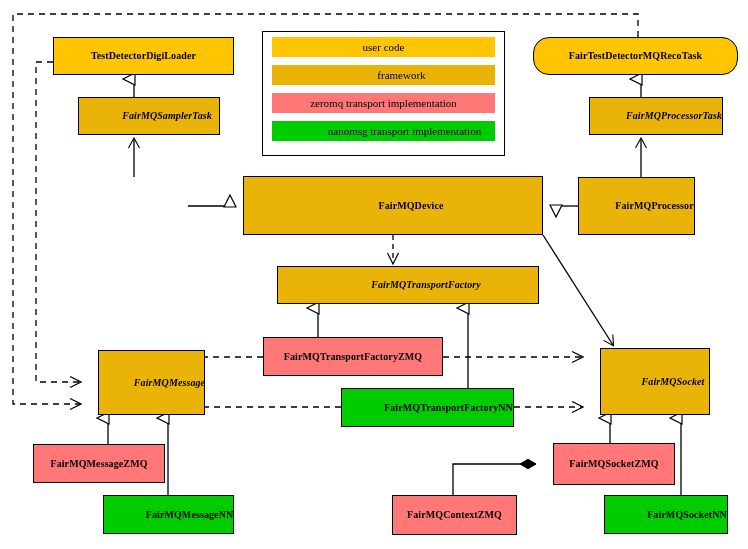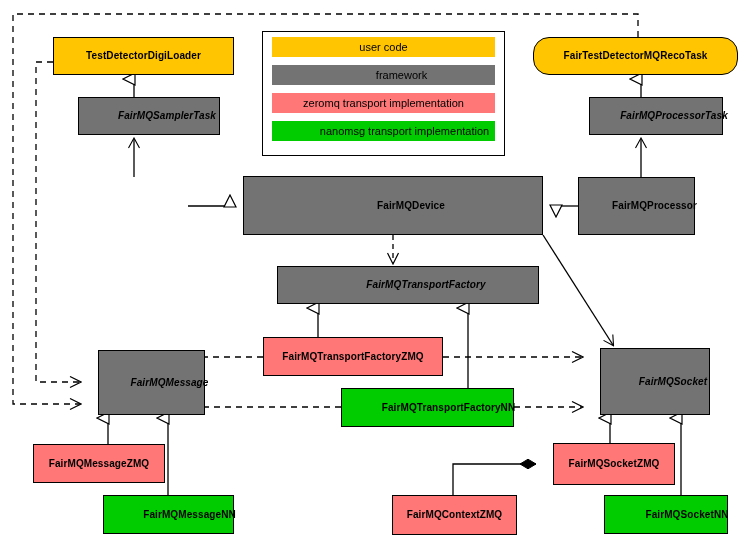--- a/index.html
+++ b/index.html
@@ -5,21 +5,21 @@
   html, body {
     margin: 0;
     padding: 0;
     background: #ffffff;
   }
   #diagram-root {
     position: relative;
     width: 748px;
     height: 549px;
     background: #ffffff;
-    font-family: Liberation Sans, sans-serif;
+    font-family: Liberation Serif, serif;
     overflow: hidden;
   }
   svg#edges {
     position: absolute;
     left: 0;
     top: 0;
     width: 748px;
     height: 549px;
   }
   .node {
@@ -32,21 +32,21 @@
     text-align: center;
     font-size: 10px;
     font-weight: bold;
     color: #000000;
     line-height: 1.15;
     letter-spacing: 0.1px;
     z-index: 3;
   }
   .node.abstract { font-style: italic; margin-left: 15px; }
   .c-user { background: #FFC500; }
-  .c-framework { background: #737373; padding-left: 36px; }
+  .c-framework { background: #eab308; padding-left: 36px; }
   .c-zmq { background: #FF7777; }
   .c-nn { background: #00CC00; padding-left: 42px; }
 
   #legend-box {
     position: absolute;
     left: 262px;
     top: 31px;
     width: 243px;
     height: 125px;
     box-sizing: border-box;

